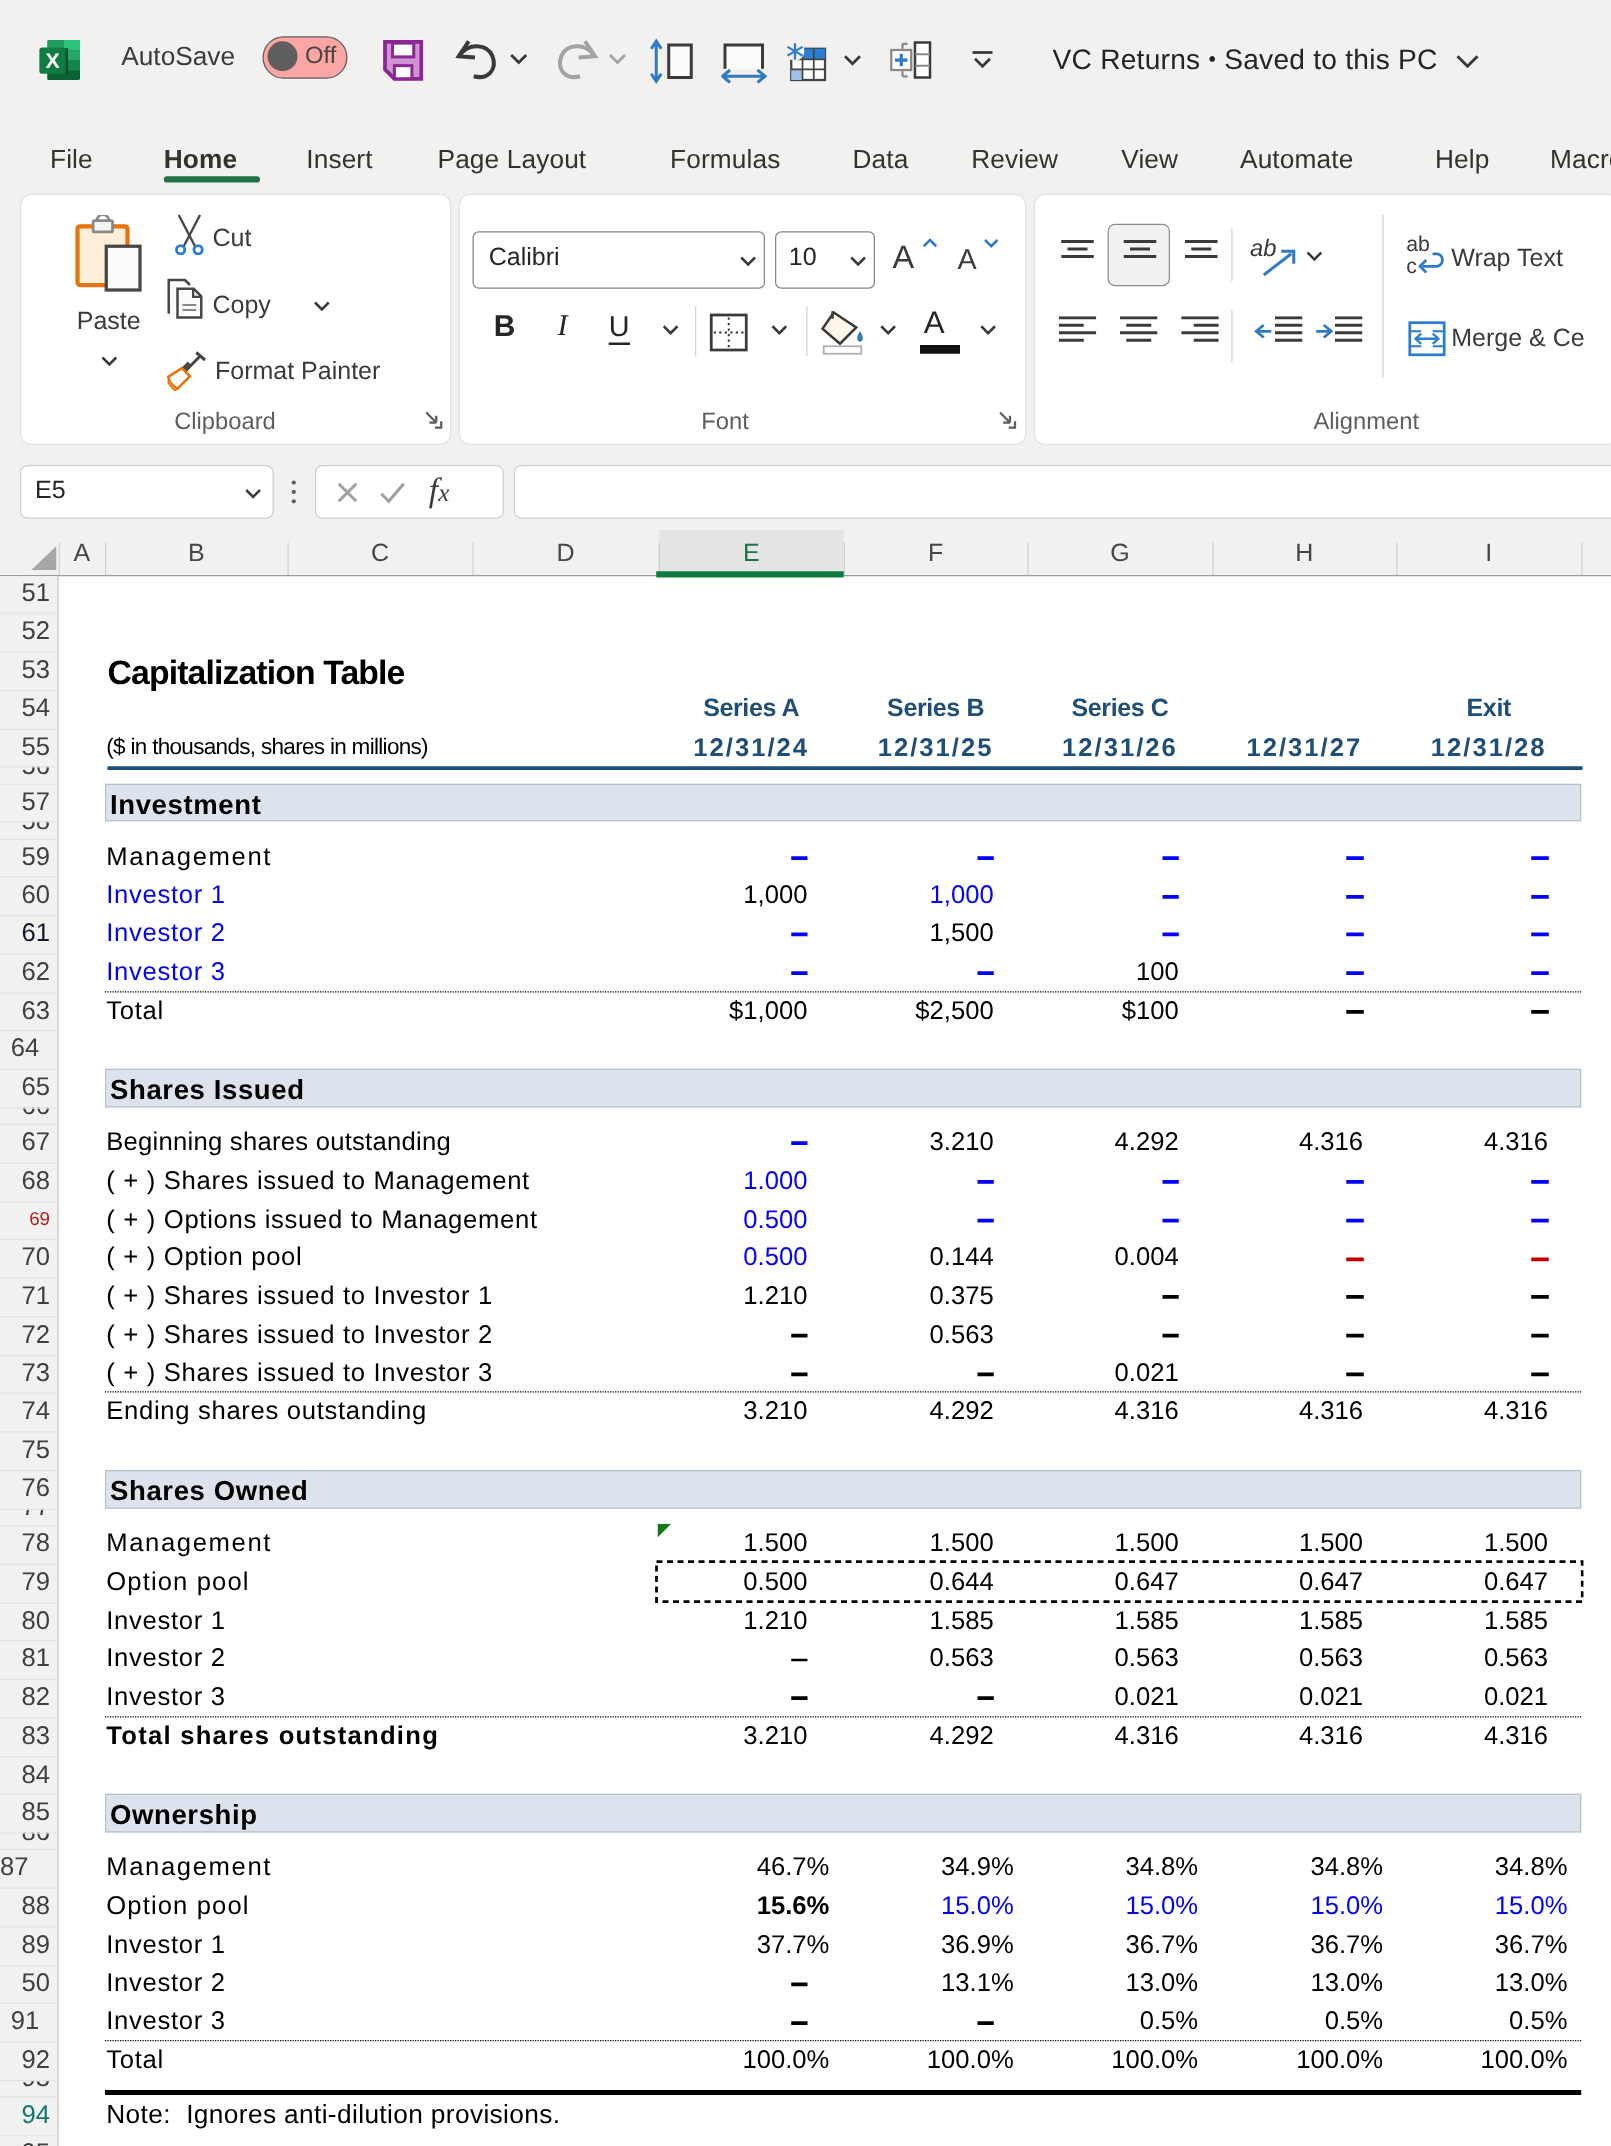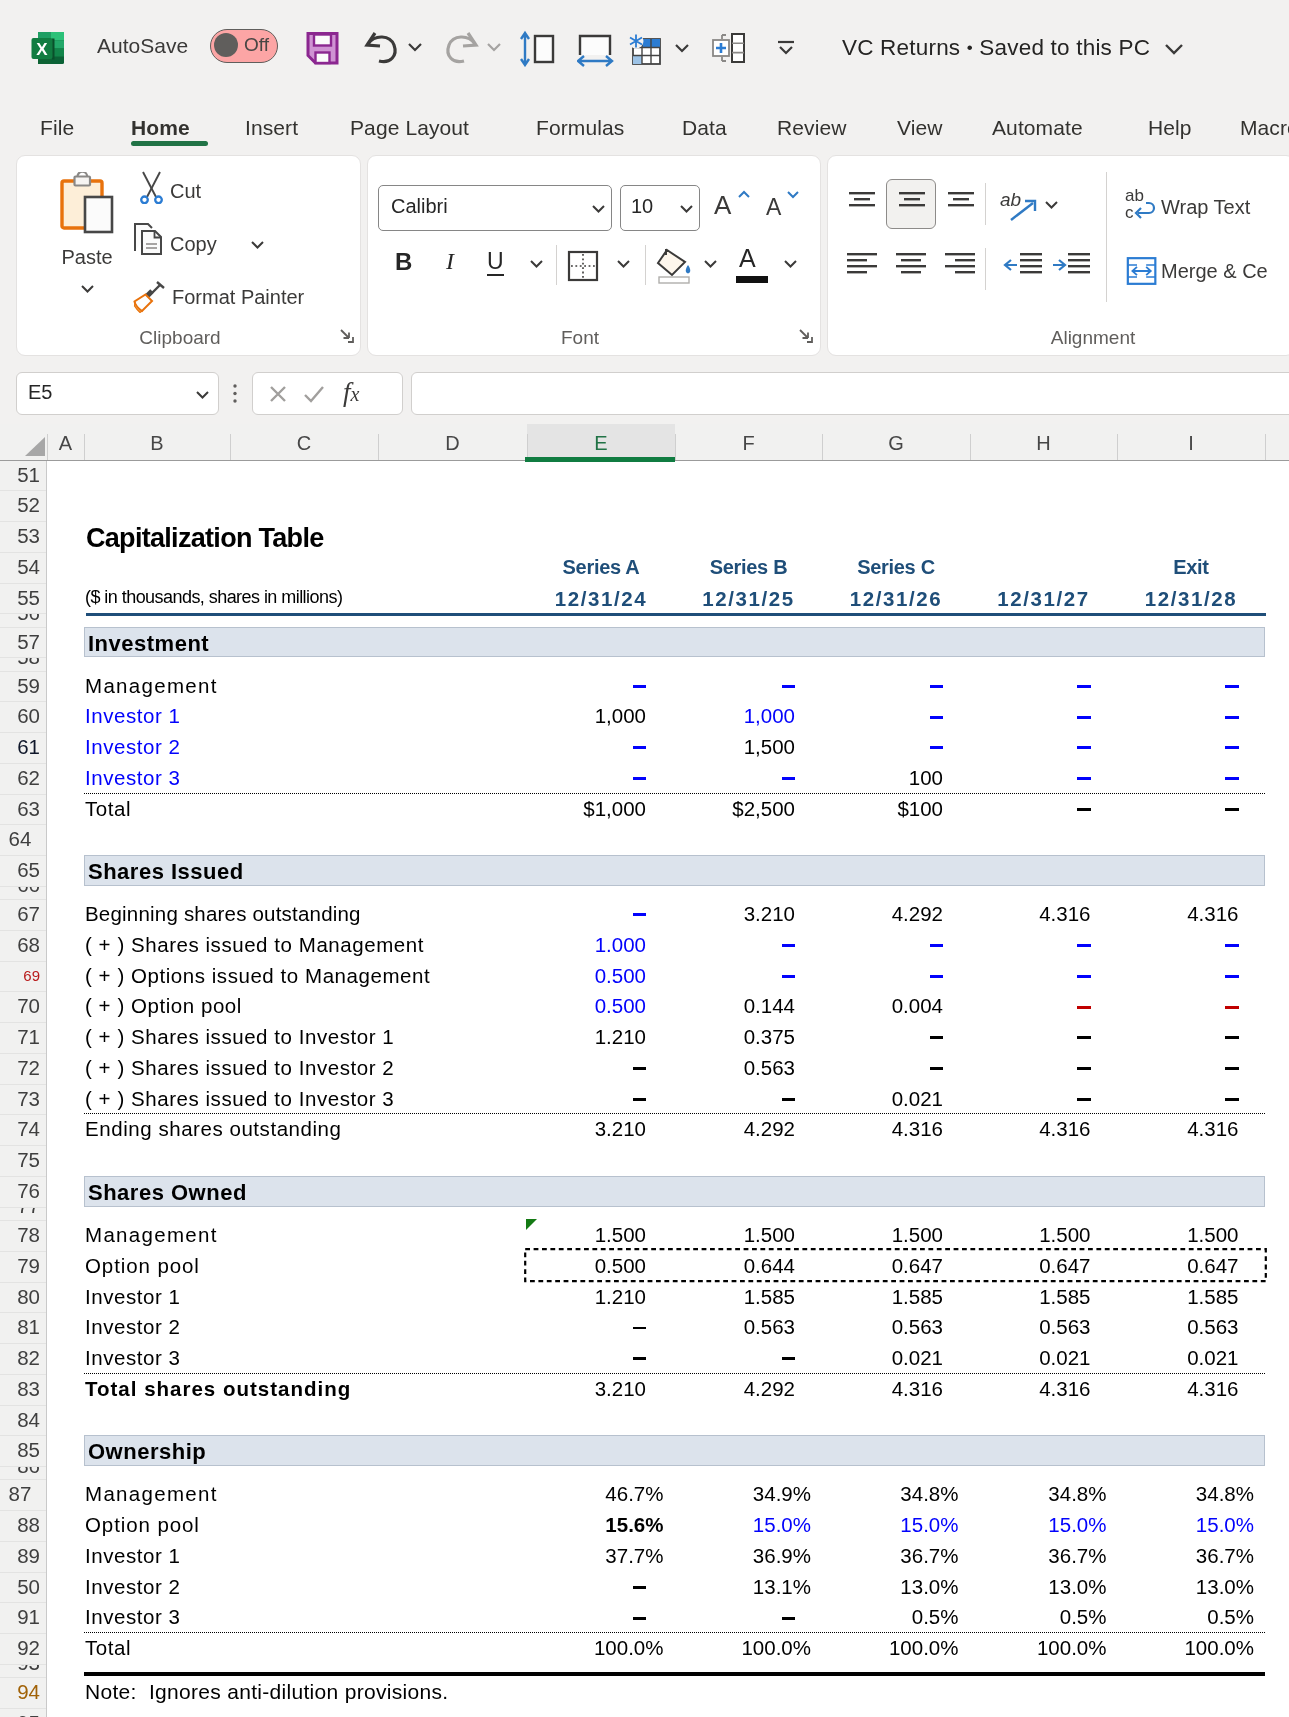--- a/index.html
+++ b/index.html
@@ -390,37 +390,37 @@
 <div class="a" style="left:0;top:1373.7799999999997px;width:40px;height:30.76px;overflow:hidden;text-align:right;font-size:20.5px;color:#3f3f3f;line-height:30.76px">83</div>
 <div class="a" style="left:0;top:1373.78px;width:46px;height:1px;background:#e3e3e2"></div>
 <div class="a" style="left:0;top:1404.5399999999997px;width:40px;height:30.76px;overflow:hidden;text-align:right;font-size:20.5px;color:#3f3f3f;line-height:30.76px">84</div>
 <div class="a" style="left:0;top:1404.54px;width:46px;height:1px;background:#e3e3e2"></div>
 <div class="a" style="left:0;top:1435.2999999999997px;width:40px;height:30.76px;overflow:hidden;text-align:right;font-size:20.5px;color:#3f3f3f;line-height:30.76px">85</div>
 <div class="a" style="left:0;top:1435.30px;width:46px;height:1px;background:#e3e3e2"></div>
 <div class="a" style="left:0;top:1466.0599999999997px;width:40px;height:13.25px;overflow:hidden">
     <div class="a" style="left:0;bottom:1.75px;width:40px;text-align:right;font-size:20.5px;color:#3f3f3f">86</div>
   </div>
 <div class="a" style="left:0;top:1466.06px;width:46px;height:1px;background:#e3e3e2"></div>
-<div class="a" style="left:0;top:1479.3099999999997px;width:40px;height:30.76px;overflow:hidden;text-align:center;font-size:20.5px;color:#3f3f3f;line-height:30.76px">87</div>
+<div class="a" style="left:0;top:1479.3099999999997px;width:40px;height:30.76px;overflow:hidden;text-align:left;font-size:20.5px;color:#3f3f3f;line-height:30.76px">87</div>
 <div class="a" style="left:0;top:1479.31px;width:46px;height:1px;background:#e3e3e2"></div>
 <div class="a" style="left:0;top:1510.0699999999997px;width:40px;height:30.76px;overflow:hidden;text-align:right;font-size:20.5px;color:#3f3f3f;line-height:30.76px">88</div>
 <div class="a" style="left:0;top:1510.07px;width:46px;height:1px;background:#e3e3e2"></div>
 <div class="a" style="left:0;top:1540.8299999999997px;width:40px;height:30.76px;overflow:hidden;text-align:right;font-size:20.5px;color:#3f3f3f;line-height:30.76px">89</div>
 <div class="a" style="left:0;top:1540.83px;width:46px;height:1px;background:#e3e3e2"></div>
 <div class="a" style="left:0;top:1571.5899999999997px;width:40px;height:30.76px;overflow:hidden;text-align:right;font-size:20.5px;color:#3f3f3f;line-height:30.76px">50</div>
 <div class="a" style="left:0;top:1571.59px;width:46px;height:1px;background:#e3e3e2"></div>
-<div class="a" style="left:0;top:1602.3499999999997px;width:40px;height:30.76px;overflow:hidden;text-align:right;font-size:20.5px;color:#3f3f3f;line-height:30.76px">91</div>
+<div class="a" style="left:0;top:1602.3499999999997px;width:40px;height:30.76px;overflow:hidden;text-align:center;font-size:20.5px;color:#3f3f3f;line-height:30.76px">91</div>
 <div class="a" style="left:0;top:1602.35px;width:46px;height:1px;background:#e3e3e2"></div>
 <div class="a" style="left:0;top:1633.1099999999997px;width:40px;height:30.76px;overflow:hidden;text-align:right;font-size:20.5px;color:#3f3f3f;line-height:30.76px">92</div>
 <div class="a" style="left:0;top:1633.11px;width:46px;height:1px;background:#e3e3e2"></div>
 <div class="a" style="left:0;top:1663.8699999999997px;width:40px;height:13.25px;overflow:hidden">
     <div class="a" style="left:0;bottom:1.75px;width:40px;text-align:right;font-size:20.5px;color:#3f3f3f">93</div>
   </div>
 <div class="a" style="left:0;top:1663.87px;width:46px;height:1px;background:#e3e3e2"></div>
-<div class="a" style="left:0;top:1677.1199999999997px;width:40px;height:30.76px;overflow:hidden;text-align:right;font-size:20.5px;color:#a16207;line-height:30.76px">94</div>
+<div class="a" style="left:0;top:1677.1199999999997px;width:40px;height:30.76px;overflow:hidden;text-align:right;font-size:20.5px;color:#0f766e;line-height:30.76px">94</div>
 <div class="a" style="left:0;top:1677.12px;width:46px;height:1px;background:#e3e3e2"></div>
 <div class="a" style="left:0;top:1707.8799999999997px;width:40px;height:9.12px;overflow:hidden;text-align:right;font-size:20.5px;color:#3f3f3f;line-height:30.76px">95</div>
 <div class="a" style="left:0;top:1707.88px;width:46px;height:1px;background:#e3e3e2"></div>
 <div class="a" style="left:86px;top:521.02px;height:30.76px;line-height:34px;font-size:27px;font-weight:bold;color:#000;letter-spacing:-0.7px;white-space:pre">Capitalization Table</div>
 <div class="a" style="left:85px;top:582.54px;height:30.76px;line-height:29px;font-size:18px;font-weight:normal;color:#000;letter-spacing:-0.55px;white-space:pre">($ in thousands, shares in millions)</div>
 <div class="a" style="left:86px;top:612.8px;width:1180px;height:2.8px;background:#1f4e79"></div>
 <div class="a" style="left:528.00px;top:551.78px;width:146px;text-align:center;height:30.76px;line-height:31px;font-size:20px;font-weight:bold;color:#1f4e79;letter-spacing:-0.3px">Series A</div>
 <div class="a" style="left:675.50px;top:551.78px;width:146px;text-align:center;height:30.76px;line-height:31px;font-size:20px;font-weight:bold;color:#1f4e79;letter-spacing:-0.3px">Series B</div>
 <div class="a" style="left:823.00px;top:551.78px;width:146px;text-align:center;height:30.76px;line-height:31px;font-size:20px;font-weight:bold;color:#1f4e79;letter-spacing:-0.3px">Series C</div>
 <div class="a" style="left:1118.00px;top:551.78px;width:146px;text-align:center;height:30.76px;line-height:31px;font-size:20px;font-weight:bold;color:#1f4e79;letter-spacing:-0.3px">Exit</div>

